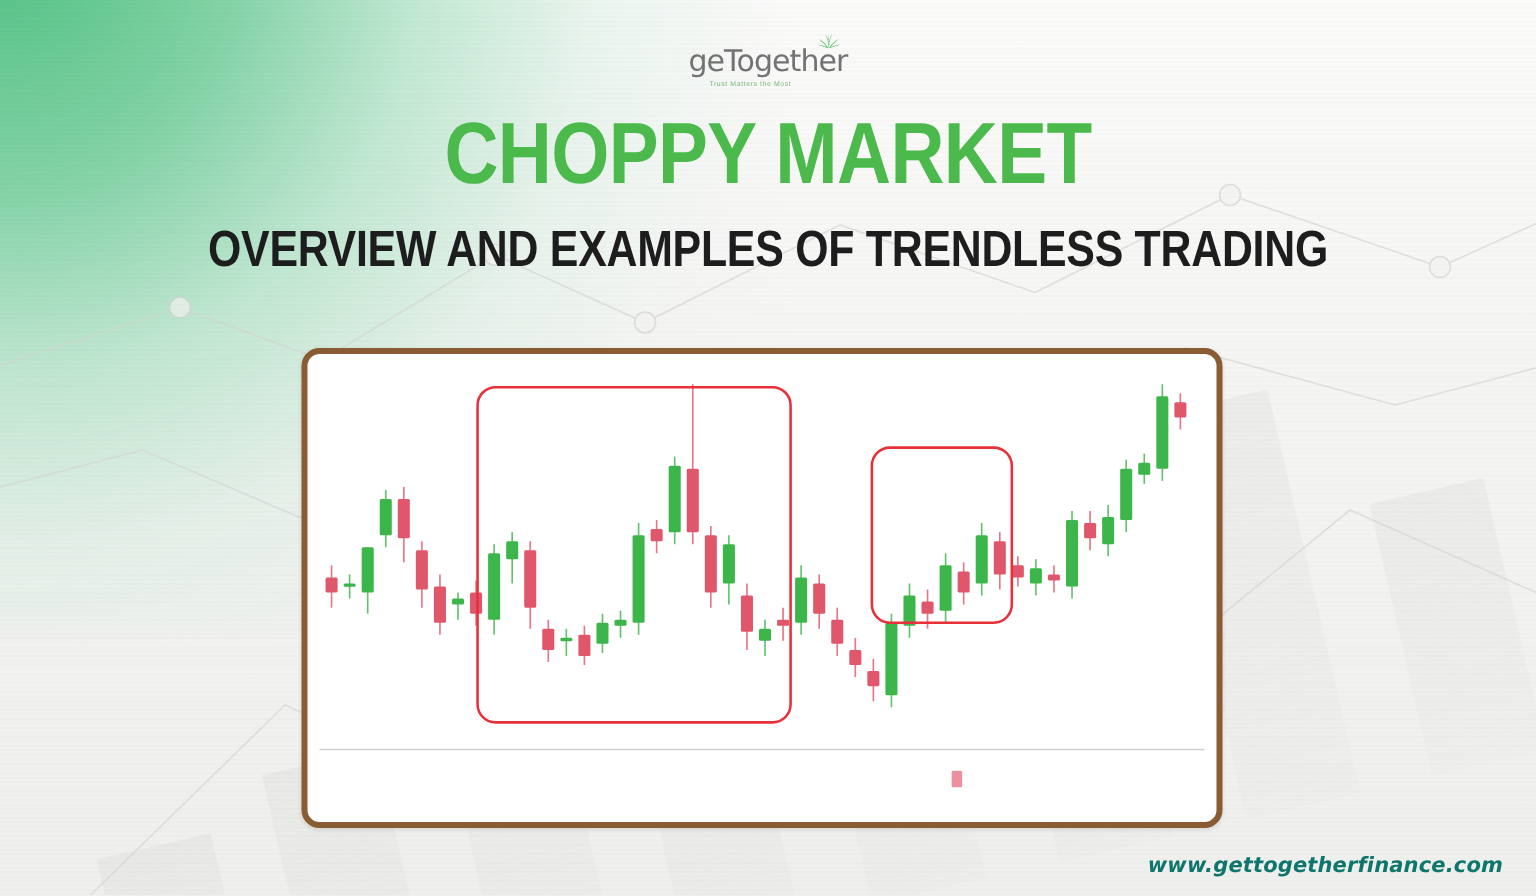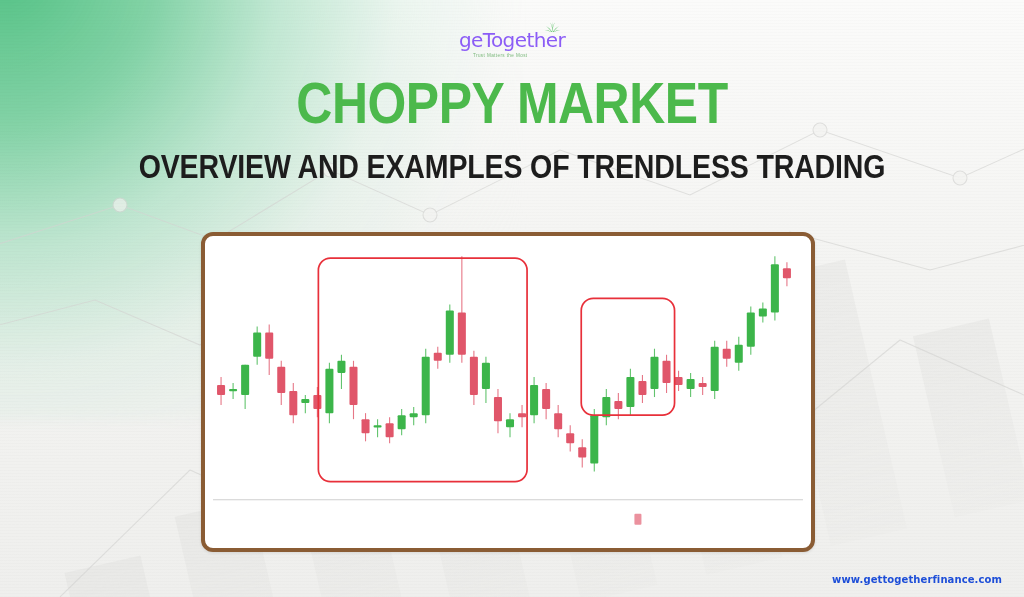--- a/index.html
+++ b/index.html
@@ -39,21 +39,21 @@
   }
 
   
   #brandbar{
     position:absolute; top:30px; left:0; width:100%;
     display:flex; align-items:center; justify-content:center; gap:9px;
   }
   #logo-wrap{ position:relative; display:flex; align-items:flex-end; }
   #logo-text{
     font-family:"DejaVu Sans", sans-serif;
-    font-size:20px; letter-spacing:-.6px; color:#8b5cf6;
+    font-size:20px; letter-spacing:-.6px; color:#737373;
     line-height:1; font-weight:400;
   }
   #logo-leaf{ position:absolute; right:4px; top:-9px; }
   #logo-sub{
     position:absolute; left:14px; bottom:-8px;
     font-size:4.6px; letter-spacing:.4px; color:#7ab87a;
     white-space:nowrap;
   }
   #tagline{
     font-family:"DejaVu Sans", sans-serif;
@@ -92,22 +92,23 @@
     border-radius:12px;
     overflow:hidden;
     box-shadow:0 1px 3px rgba(0,0,0,.10);
   }
   #chart-svg{ display:block; width:100%; height:100%; }
 
   
   #footer-url{
     position:absolute; right:22px; bottom:12px;
     font-family:"DejaVu Sans", sans-serif;
-    font-size:10px; font-weight:600; color:#1d4ed8;
+    font-size:14px; font-weight:600; color:#0f766e;
     letter-spacing:.1px;
+    font-style:italic;
   }
 </style>
 </head>
 <body>
 
 <div id="bg-base"></div>
 <div id="bg-green"></div>
 
 <svg id="bg-bars" viewBox="0 0 1024 597" preserveAspectRatio="none">
   <defs>

